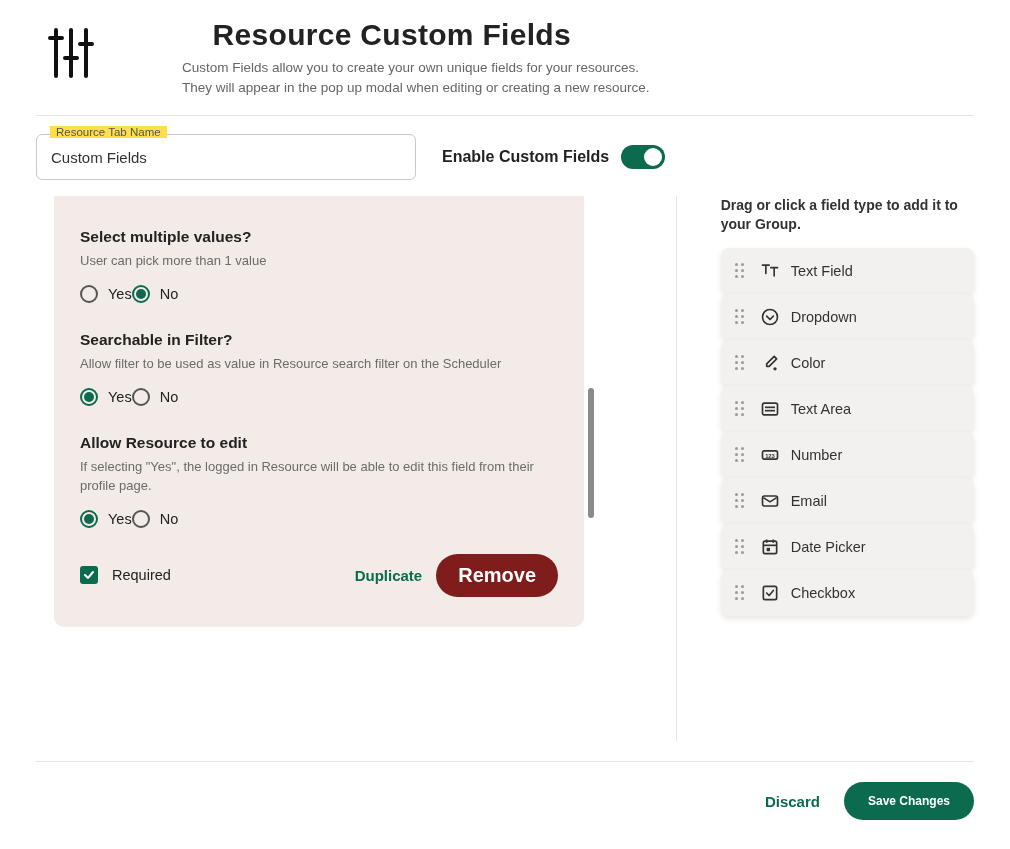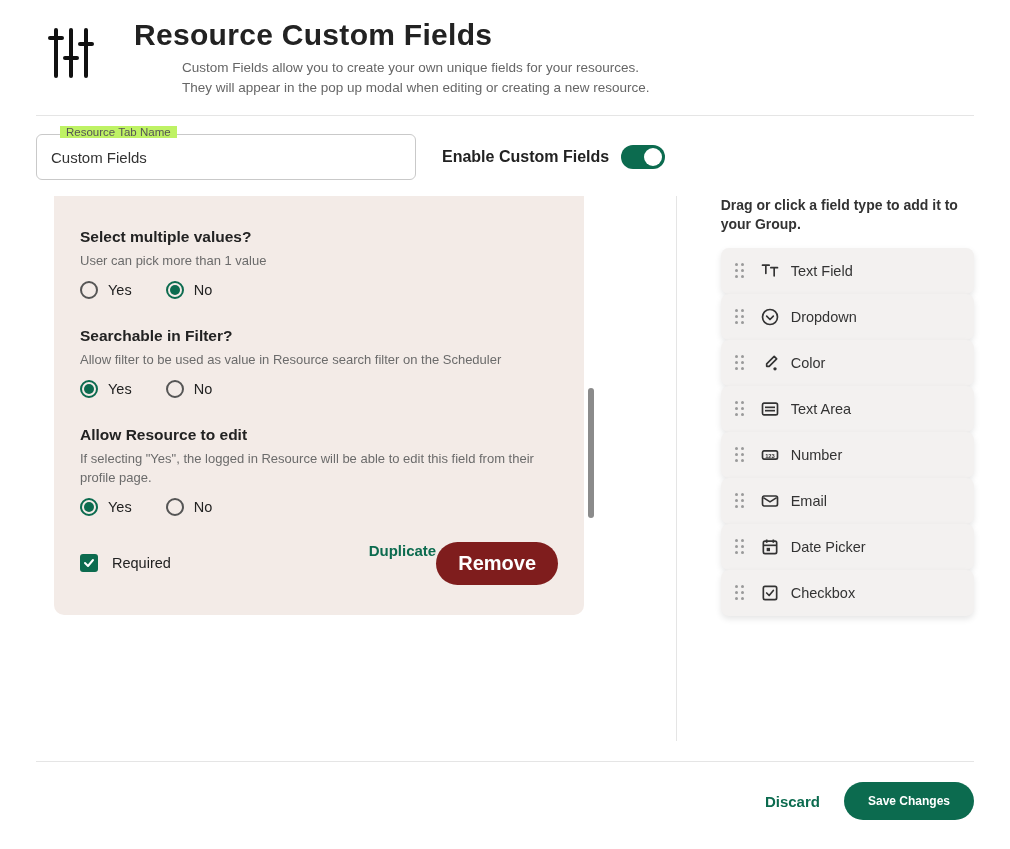--- a/index.html
+++ b/index.html
@@ -1,55 +1,55 @@
 <!DOCTYPE html>
 <html><head>
 <meta charset="utf-8">
 <style>
   * { box-sizing: border-box; }
   html, body { margin:0; padding:0; font-family: "Segoe UI", Arial, sans-serif; background:#fff; color:#222; }
   .page { width:1010px; margin:0 auto; padding:18px 36px 30px 36px; }
   .header { display:flex; gap:28px; align-items:flex-start; padding-bottom:14px;}
   .header-icon { width:70px; height:70px; display:flex; align-items:center; justify-content:center; }
-  .page-title { font-size:30px; font-weight:600; color:#222; margin:0 0 6px 0; letter-spacing:0.3px;}
+  .page-title { font-size:30px; font-weight:600; color:#222; margin:0 0 6px 0; letter-spacing:0.3px;text-align:center;}
   .page-sub { font-size:13.5px; color:#666; line-height:1.45;margin-left:48px; }
   .divider { height:1px; background:#e5e5e5; margin:4px 0 18px 0; }
 
   .controls { display:flex; align-items:center; gap:26px; margin-bottom:10px;}
   .tab-legend { position:relative; width:380px; }
-  .tab-legend label { position:absolute; top:-8px; left:14px; background:#bef264; padding:0 6px; font-size:11.5px; color:#555;margin-left:10px;}
+  .tab-legend label { position:absolute; top:-8px; left:14px; background:#fde047; padding:0 6px; font-size:11.5px; color:#555;}
   .tab-legend input { width:100%; height:46px; border:1px solid #c9c9c9; border-radius:6px; padding:0 14px; font-size:15px; color:#333; outline:none;}
   .enable-wrap { display:flex; align-items:center; gap:12px; }
   .enable-text { font-size:16px; font-weight:700; color:#222;}
   .toggle { width:44px; height:24px; background:#0c6b4f; border-radius:12px; position:relative; cursor:pointer;}
   .toggle-dot { position:absolute; right:3px; top:3px; width:18px; height:18px; border-radius:50%; background:#fff;}
 
   .body { display:flex; gap:40px; margin-top:16px; position:relative; min-height:545px;}
   .body-sep { position:absolute; left:640px; top:0; width:1px; height:100%; background:#e5e5e5;}
 
   .left-col { width:600px; position:relative; overflow:hidden; height:545px;}
   .card { position:absolute; left:18px; top:-10px; width:530px; background:#f3ebe7; border-radius:10px; padding:22px 26px 30px 26px;}
   .scroll-track { position:absolute; left:552px; top:192px; width:6px; height:130px; background:#8b8b8b; border-radius:3px;}
   
   .section { margin:20px 0 28px 0;}
   .sec-title { font-size:15.5px; font-weight:700; color:#222; margin:0 0 6px 0;}
   .sec-desc { font-size:13px; color:#6b6b6b; line-height:1.45; margin-bottom:10px;}
-  .radio-row { display:flex; gap:34px; margin-top:6px;}
+  .radio-row { display:flex; margin-top:14px;}
   .radio-group { display:flex; align-items:center; gap:10px; cursor:pointer;}
   .radio-outer { width:18px; height:18px; border:2px solid #555; border-radius:50%; display:flex; align-items:center; justify-content:center;}
   .radio-outer.sel { border-color:#0c6b4f;}
   .radio-inner { width:10px; height:10px; border-radius:50%; background:#0c6b4f; display:none;}
   .radio-outer.sel .radio-inner { display:block;}
   .radio-label { font-size:14.5px; color:#222;}
 
   .card-footer { display:flex; align-items:center; justify-content:space-between; margin-top:26px;}
   .chk-wrap { display:flex; align-items:center; gap:14px;}
   .chk { width:18px; height:18px; background:#0c6b4f; border-radius:3px; display:flex; align-items:center; justify-content:center;}
   .chk-label { font-size:14.5px; color:#222;}
-  .footer-actions { display:flex; gap:0;}
+  .footer-actions { display:flex; align-items:center; gap:14px;}
   .btn-link { color:#0c6b4f; font-weight:600; font-size:15px; cursor:pointer;}
   .btn-danger { background:#7f1d1d; color:#fff; padding:10px 22px; border-radius:22px; font-weight:700; font-size:20px; cursor:pointer;}
 
   .right-col { width:260px; margin-left:60px;}
   .right-hint { font-size:14px; font-weight:700; color:#333; line-height:1.35; margin-bottom:14px;}
   .ft-list { display:flex; flex-direction:column; }
   .ft-item { background:#f3f1f0; border-radius:8px; box-shadow:0 3px 6px rgba(0,0,0,0.10); height:46px; display:flex; align-items:center; padding:0 10px 0 10px; cursor:pointer;}
   .grip { width:18px; display:flex; flex-direction:column; align-items:center; gap:3px; margin-right:10px;}
   .grip-row { display:flex; gap:3px;}
   .grip-dot { width:3px; height:3px; border-radius:50%; background:#9a9a9a;}

